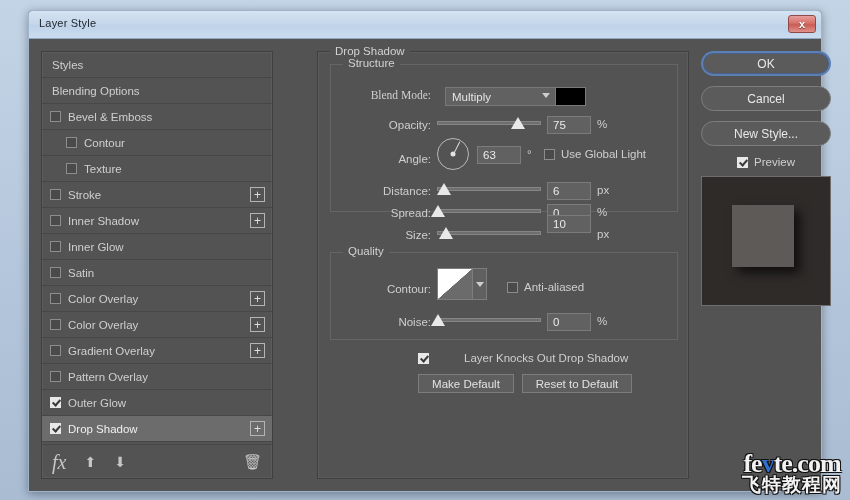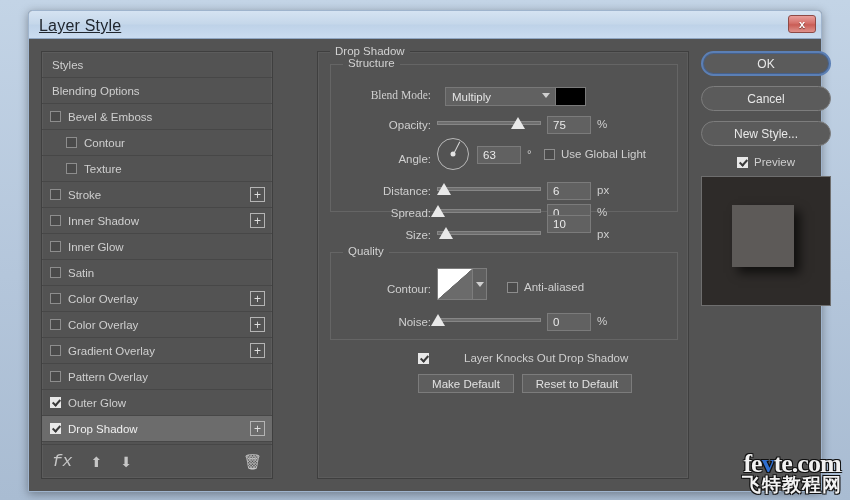--- a/index.html
+++ b/index.html
@@ -24,21 +24,21 @@
     box-shadow: 0 2px 10px rgba(0,0,0,.35);
   }
   .titlebar {
     position: relative; height: 28px;
     background: linear-gradient(180deg,#d5e3f2 0%, #c5d7ea 48%, #bed2e8 52%, #cadcf0 100%);
     border-radius: 3px 3px 0 0;
     border-bottom: 1px solid #8fa6c2;
   }
   .title-text {
     position: absolute; left: 10px; top: 6px;
-    font-size: 16px; color: #20262e; letter-spacing: .2px; text-decoration: underline;
+    font-size: 11px; color: #20262e; letter-spacing: .2px;
   }
   .close-btn {
     position: absolute; right: 5px; top: 4px;
     width: 28px; height: 18px; border-radius: 3px;
     background: linear-gradient(180deg,#e99f9b 0%, #d4706a 45%, #c95d56 55%, #e0928c 100%);
     border: 1px solid #8d4a46;
     display: flex; align-items: center; justify-content: center;
     cursor: pointer;
   }
   .close-btn .x {
@@ -103,21 +103,21 @@
     position: absolute; left: 0; bottom: 0;
     width: 100%; height: 34px;
     border-top: 1px solid #474747;
     display: flex; align-items: center;
     padding: 0 10px;
   }
   .tb-icon {
     color: #c6c6c6; font-size: 14px; margin-right: 18px;
     cursor: pointer; line-height: 1;
   }
-  .tb-icon.fx { font-style: italic; font-family: Liberation Mono, monospace; font-size: 17px; }
+  .tb-icon.fx { font-style: italic; font-family: Liberation Serif, serif; font-size: 20px; }
   .tb-icon.trash { margin-left: auto; margin-right: 0; font-size: 15px; }
 
   
   .center-panel {
     position: absolute; left: 288px; top: 12px;
     width: 372px; height: 428px;
     background: #535353;
     border: 1px solid #3f3f3f;
     box-shadow: inset 0 0 0 1px #5c5c5c;
   }

